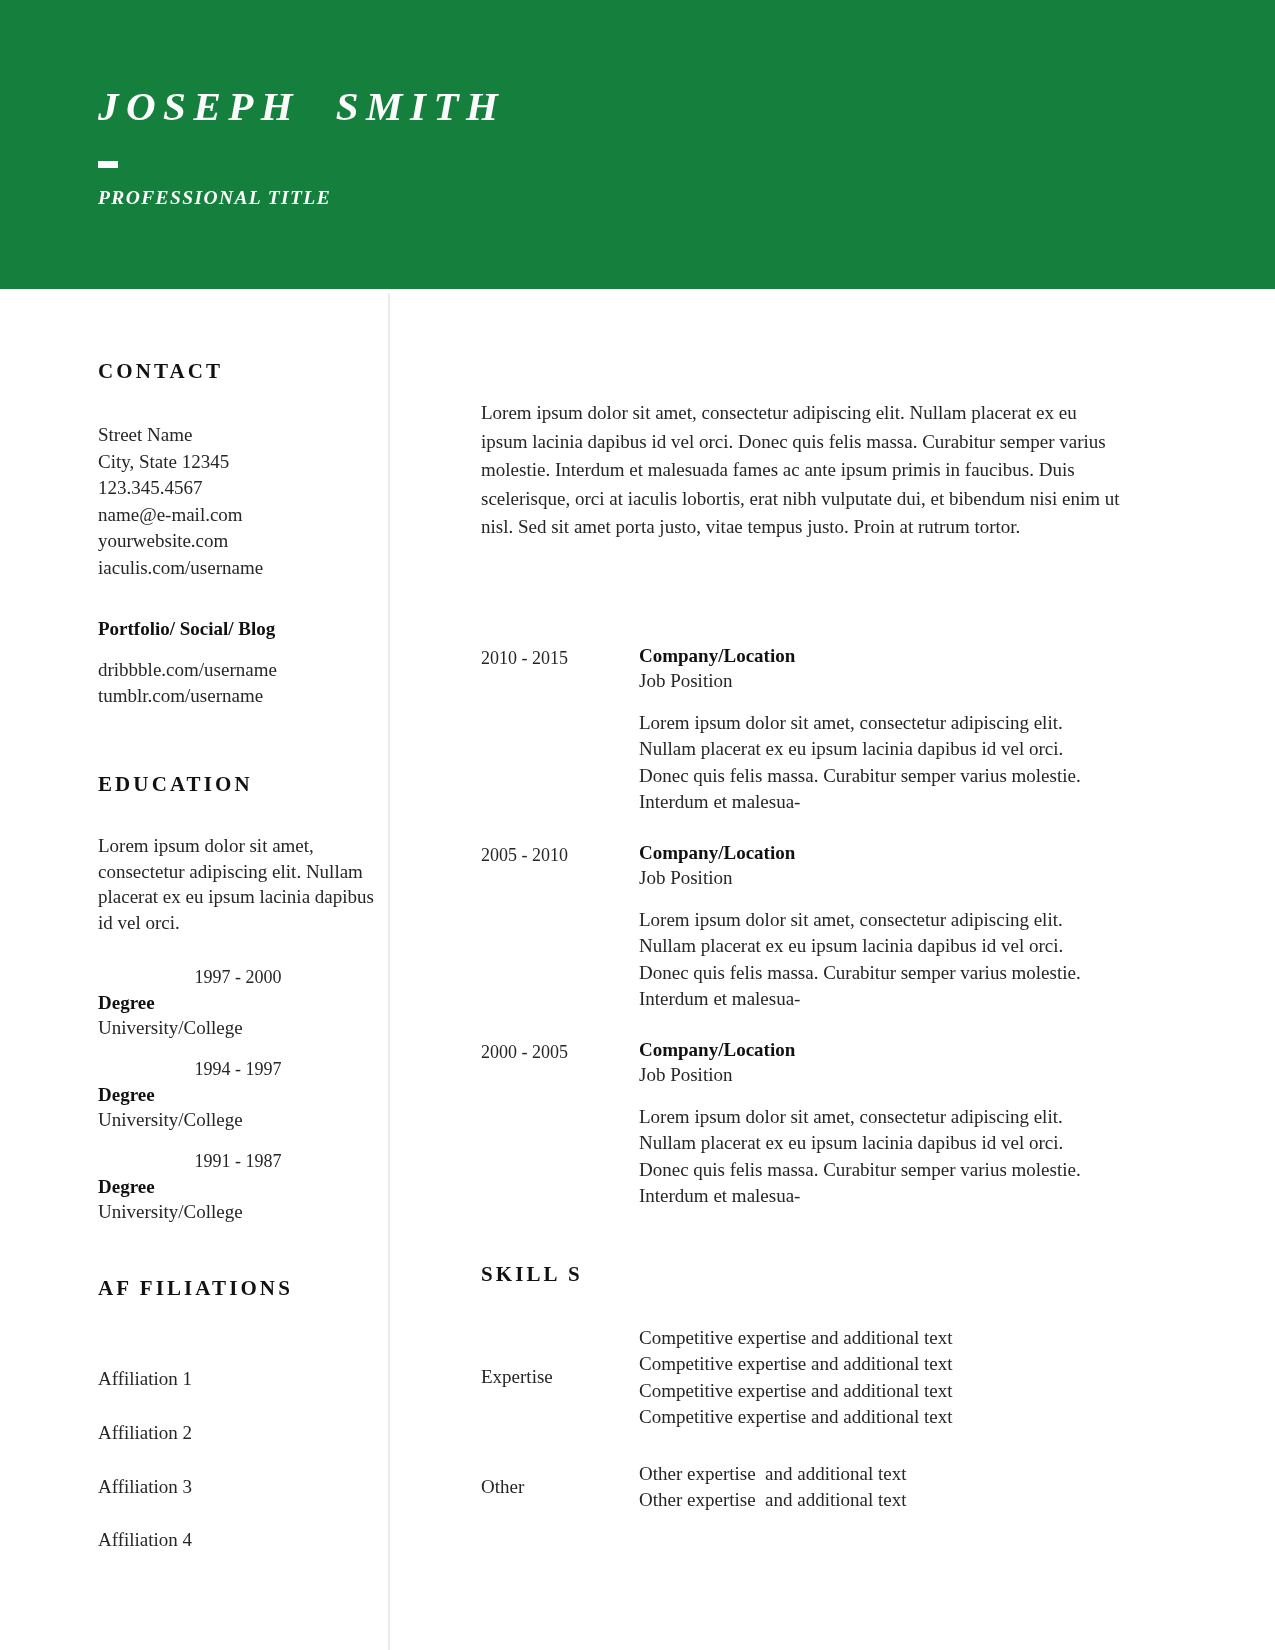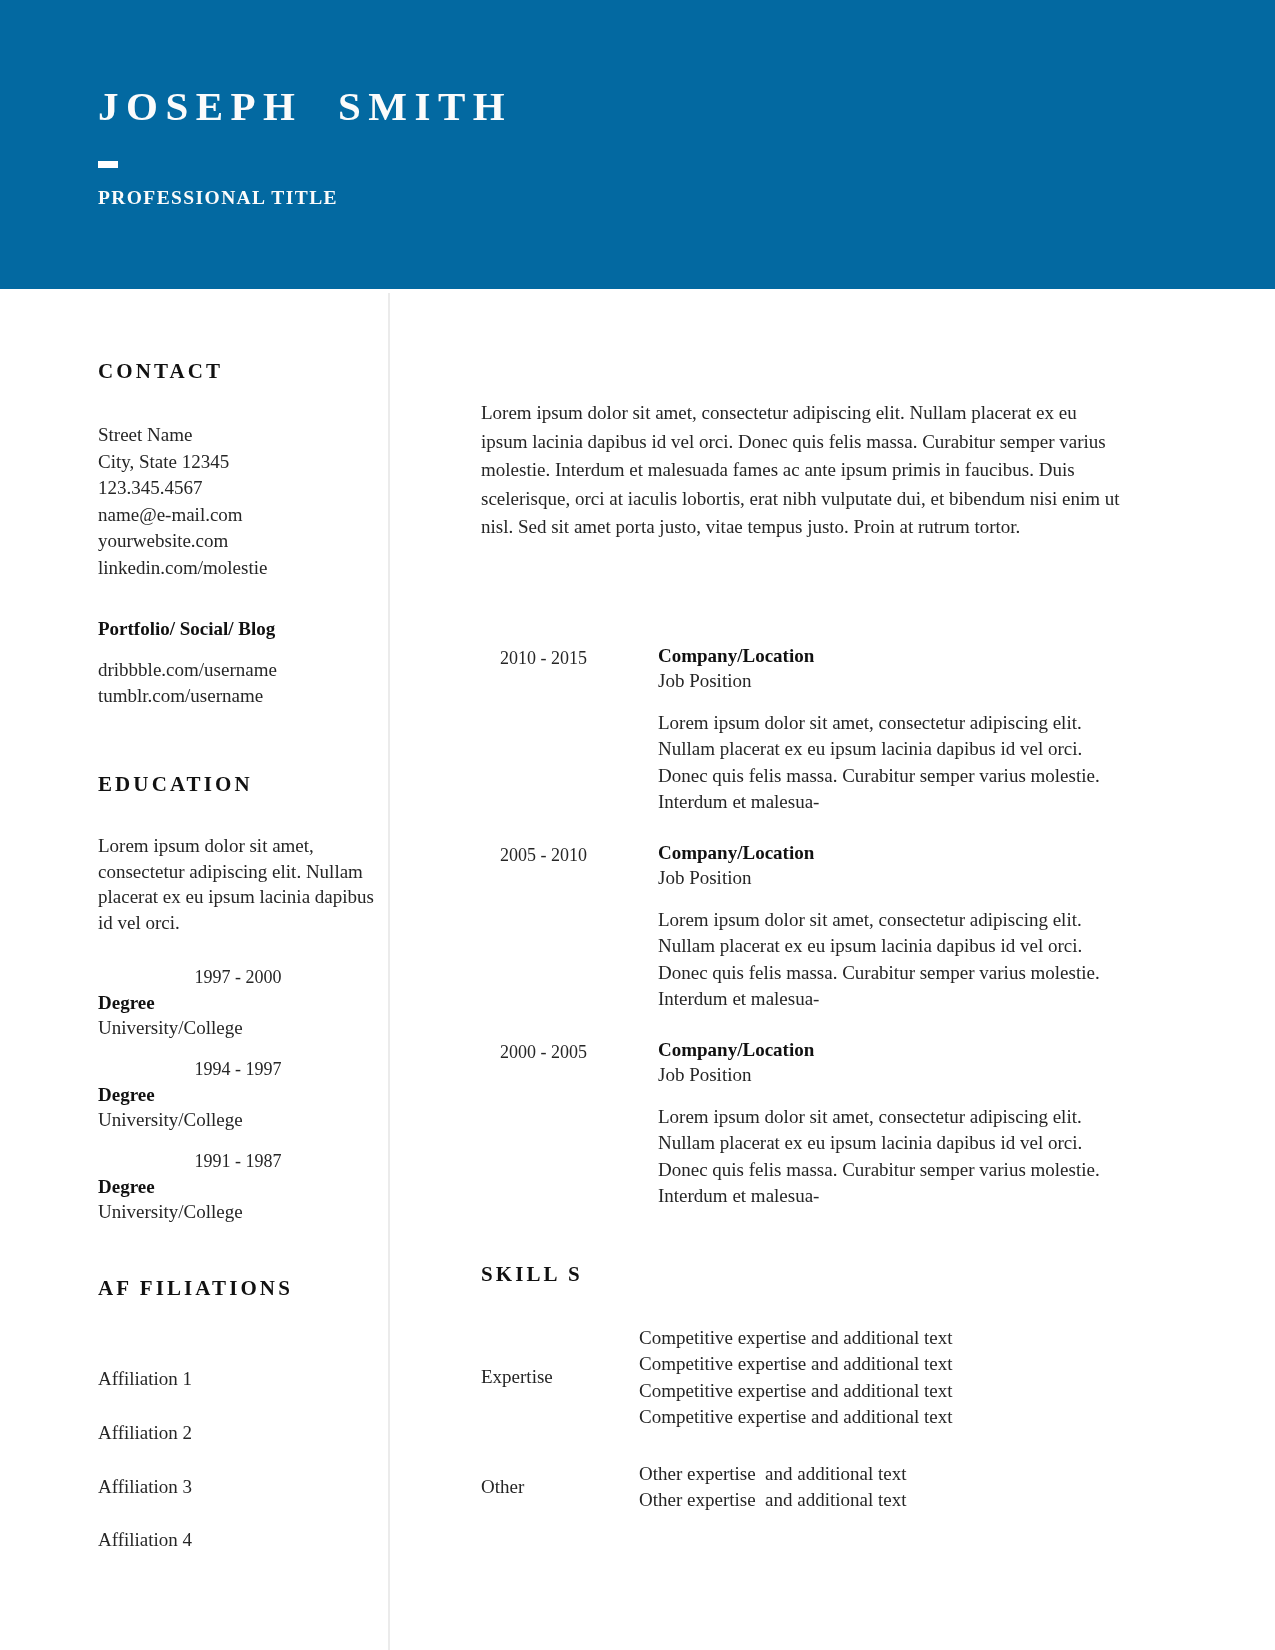--- a/index.html
+++ b/index.html
@@ -16,22 +16,23 @@
     position: relative;
   }
 
   
   .header {
     position: absolute;
     left: 0;
     top: 0;
     width: 1275px;
     height: 289px;
-    background: #0369a1;
+    background: #15803d;
     box-sizing: border-box;
+    font-style: italic;
   }
   .header-inner {
     position: absolute;
     left: 98px;
     top: 86px;
   }
   .full-name {
     font-size: 41px;
     font-weight: bold;
     letter-spacing: 7.5px;
@@ -189,21 +190,20 @@
     display: flex;
     align-items: flex-start;
   }
   .exp-date {
     width: 158px;
     flex: 0 0 158px;
     font-size: 18px;
     line-height: 25px;
     color: #262626;
     padding-top: 3px;
-    margin-left: 19px;
   }
   .exp-main {
     flex: 1 1 auto;
   }
   .exp-company {
     font-size: 19px;
     font-weight: bold;
     color: #111111;
     line-height: 25px;
   }
@@ -255,21 +255,21 @@
 
     <div style="height:72px"></div>
     <div class="sec-head">CONTACT</div>
 
     <div class="contact-list">
       <div class="body-line">Street Name</div>
       <div class="body-line">City, State 12345</div>
       <div class="body-line">123.345.4567</div>
       <div class="body-line">name@e-mail.com</div>
       <div class="body-line">yourwebsite.com</div>
-      <div class="body-line">linkedin.com/molestie</div>
+      <div class="body-line">iaculis.com/username</div>
     </div>
 
     <div style="height:37px"></div>
     <div class="sub-head">Portfolio/ Social/ Blog</div>
     <div style="height:19px"></div>
     <div class="body-line">dribbble.com/username</div>
     <div class="body-line">tumblr.com/username</div>
 
     <div style="height:64px"></div>
     <div class="sec-head">EDUCATION</div>

